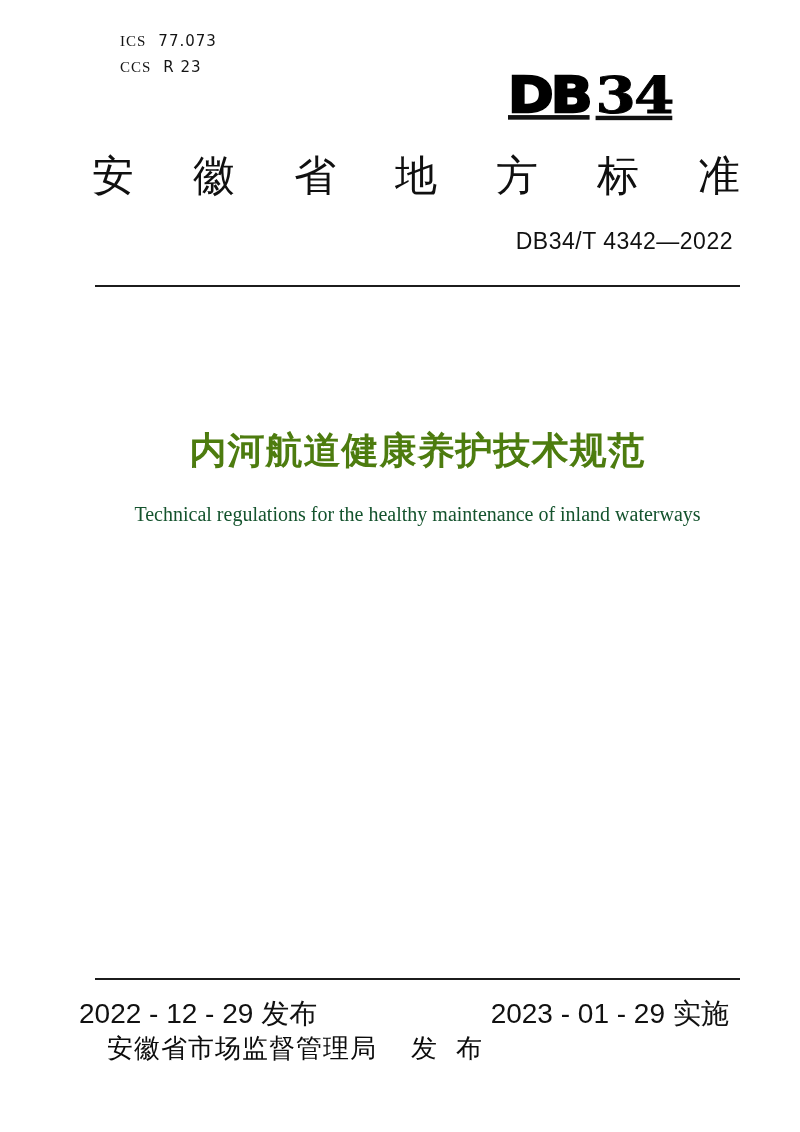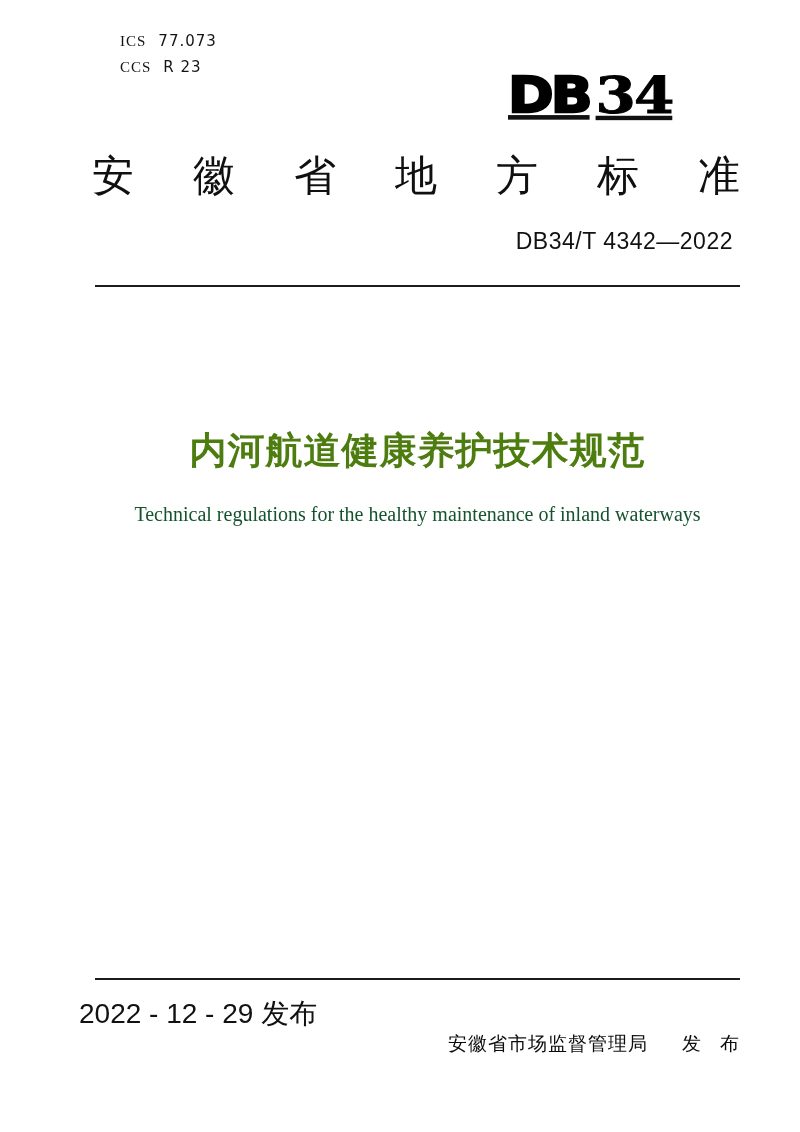--- a/index.html
+++ b/index.html
@@ -142,25 +142,25 @@
     font-size: 28px;
     color: #111;
     margin-top: 44px;
   }
   .date-item { white-space: nowrap; }
   .date-item .date-label { margin-left: 8px; }
 
   
   .publisher-row {
     position: absolute;
-    left: 95px;
+    left: 107px;
     top: 1031px;
     width: 645px;
-    text-align: right;
-    font-size: 19px;
+    text-align: left;
+    font-size: 26px;
     letter-spacing: 1px;
     color: #0c0c0c;
     white-space: nowrap;
   }
   .publish-word-1 { margin-left: 34px; }
   .publish-word-2 { margin-left: 18px; }
 </style>
 </head>
 <body>
 
@@ -195,20 +195,23 @@
   <div class="rule rule-top"></div>
 
   <div class="title-cn">内河航道健康养护技术规范</div>
 
   <div class="title-en">Technical regulations for the healthy maintenance of inland waterways</div>
 
   <div class="date-row">
     <div class="date-item">
       <span>2022 - 12 - 29</span><span class="date-label">发布</span>
     </div>
+    <div class="date-item">
+      <span>2023 - 01 - 29</span><span class="date-label">实施</span>
+    </div>
   </div>
 
   <div class="rule rule-bottom"></div>
 
   <div class="publisher-row">
     <span>安徽省市场监督管理局</span><span class="publish-word-1">发</span><span class="publish-word-2">布</span>
   </div>
 
 </div>
 

